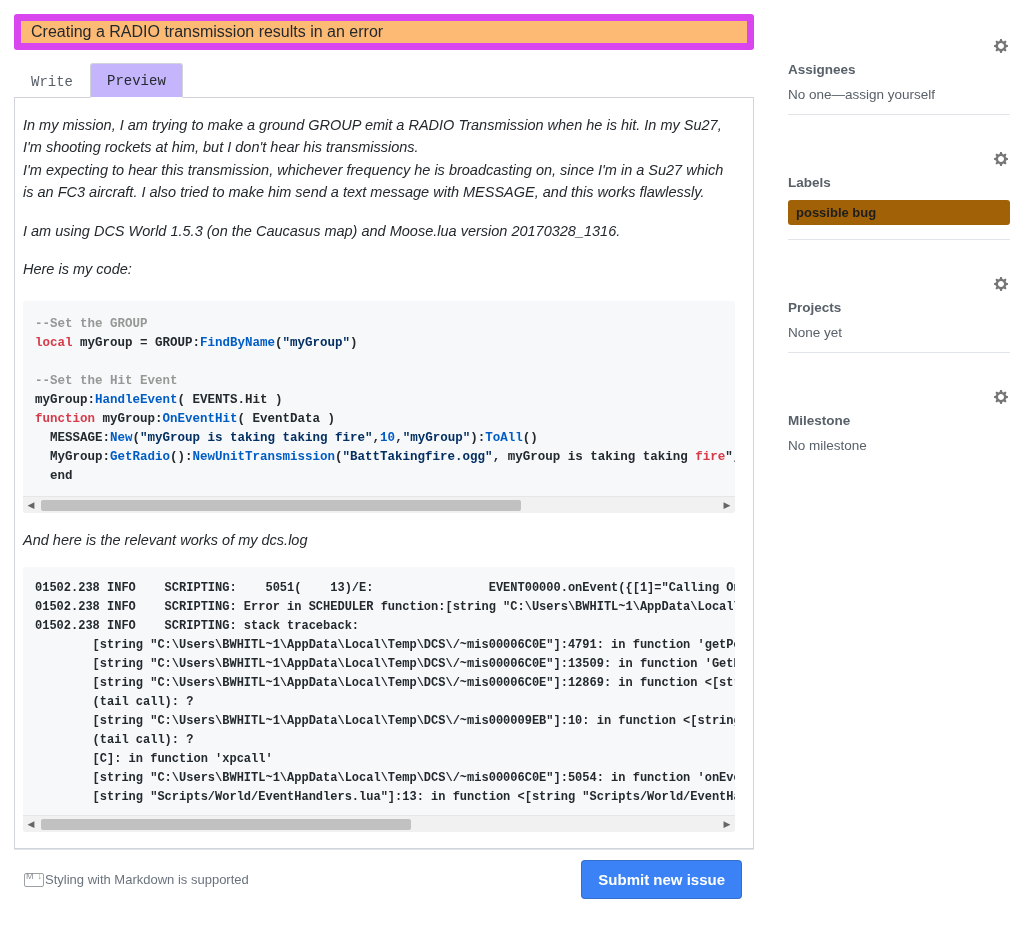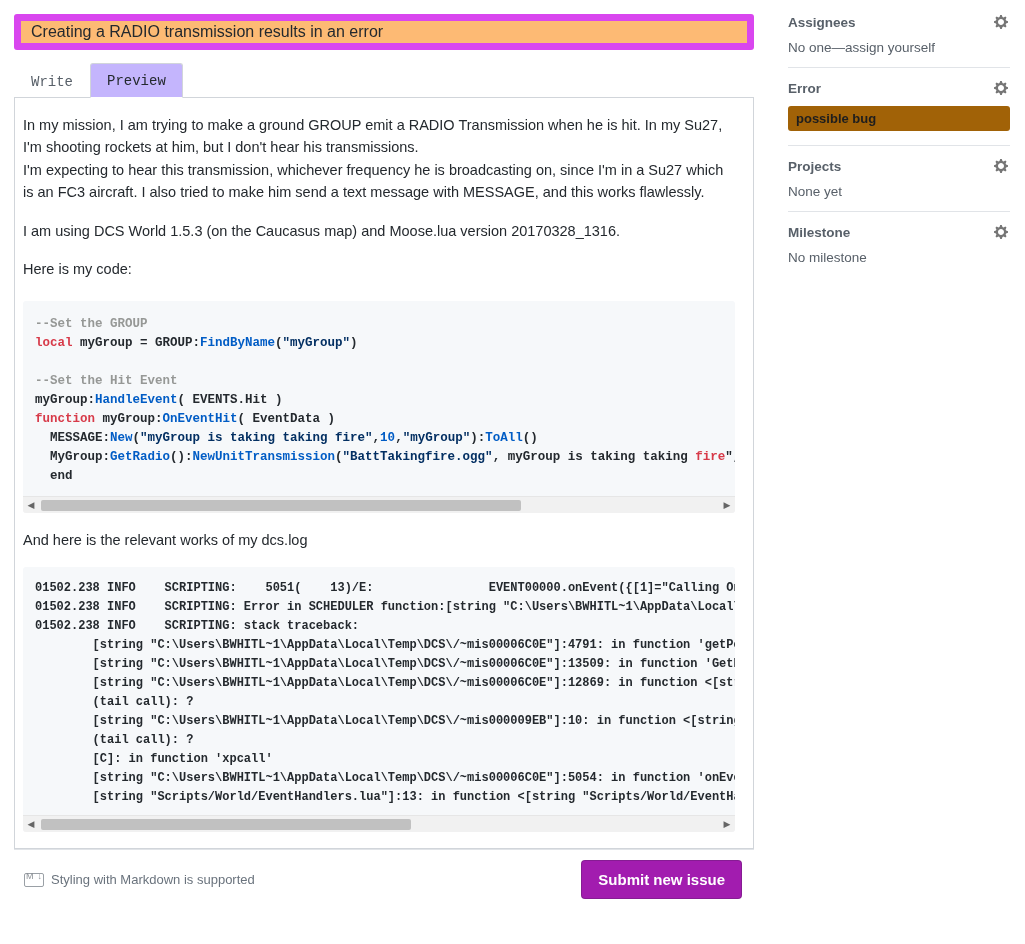--- a/index.html
+++ b/index.html
@@ -78,20 +78,21 @@
     background: #fff;
   }
   .preview-body {
     padding: 16px 18px 4px 8px;
   }
   .preview-body p {
     margin: 0 0 16px 0;
     line-height: 1.55;
     font-size: 14.5px;
     color: #24292e;
+    font-style: italic;
   }
   
   .codeblock {
     background: #f6f8fa;
     border-radius: 3px;
     margin: 0 18px 16px 8px;
     position: relative;
     overflow: hidden;
   }
   .codeblock pre {
@@ -155,21 +156,21 @@
     border-left: none;
     border-right: none;
     padding: 10px 12px 14px 10px;
     display: flex;
     align-items: center;
     justify-content: space-between;
   }
   .markdown-note {
     display: flex;
     align-items: center;
-    gap: 7px;
+    gap: 1px;
     color: #6a737d;
     font-size: 13px;
   }
   .md-icon {
     width: 18px;
     height: 12px;
     border: 1px solid #9aa0a6;
     border-radius: 2px;
     position: relative;
     display: inline-block;
@@ -185,21 +186,21 @@
   }
   .md-icon::after {
     content: "↓";
     position: absolute;
     right: 1px;
     top: -3px;
     font-size: 9px;
     color: #8b9096;
   }
   .submit-btn {
-    background: #a21caf;
+    background: #3b82f6;
     border: 1px solid rgba(27,31,35,0.2);
     border-radius: 4px;
     color: #fff;
     font-size: 15px;
     font-weight: bold;
     padding: 10px 16px;
     cursor: pointer;
     font-family: "Liberation Sans", sans-serif;
   }
   
@@ -218,20 +219,21 @@
   .side-head {
     display: flex;
     align-items: center;
     justify-content: space-between;
     margin-bottom: 10px;
   }
   .side-title {
     font-size: 13.5px;
     font-weight: bold;
     color: #586069;
+    margin-top: 48px;
   }
   .gear {
     width: 16px;
     height: 16px;
     color: #767676;
     display: inline-block;
   }
   .side-empty {
     font-size: 13.5px;
     color: #586069;
@@ -337,21 +339,21 @@
           <svg width="16" height="16" viewBox="0 0 16 16" fill="#767676">
               <path d="M14 8.77v-1.6l-1.94-.64-.45-1.09.88-1.84-1.13-1.13-1.81.91-1.09-.45-.69-1.92h-1.6l-.63 1.94-1.11.45-1.84-.88-1.13 1.13.91 1.81-.45 1.09L0 7.23v1.59l1.94.64.45 1.09-.88 1.84 1.13 1.13 1.81-.91 1.09.45.69 1.92h1.59l.63-1.94 1.11-.45 1.84.88 1.13-1.13-.92-1.81.47-1.09L14 8.75v.02zM7 11c-1.66 0-3-1.34-3-3s1.34-3 3-3 3 1.34 3 3-1.34 3-3 3z"></path>
             </svg>
         </span>
       </div>
       <div class="side-empty">No one—assign yourself</div>
     </div>
 
     <div class="side-section labels">
       <div class="side-head">
-        <span class="side-title">Error</span>
+        <span class="side-title">Labels</span>
         <span class="gear">
           <svg width="16" height="16" viewBox="0 0 16 16" fill="#767676">
               <path d="M14 8.77v-1.6l-1.94-.64-.45-1.09.88-1.84-1.13-1.13-1.81.91-1.09-.45-.69-1.92h-1.6l-.63 1.94-1.11.45-1.84-.88-1.13 1.13.91 1.81-.45 1.09L0 7.23v1.59l1.94.64.45 1.09-.88 1.84 1.13 1.13 1.81-.91 1.09.45.69 1.92h1.59l.63-1.94 1.11-.45 1.84.88 1.13-1.13-.92-1.81.47-1.09L14 8.75v.02zM7 11c-1.66 0-3-1.34-3-3s1.34-3 3-3 3 1.34 3 3-1.34 3-3 3z"></path>
             </svg>
         </span>
       </div>
       <span class="label-chip">possible bug</span>
     </div>
 
     <div class="side-section">

